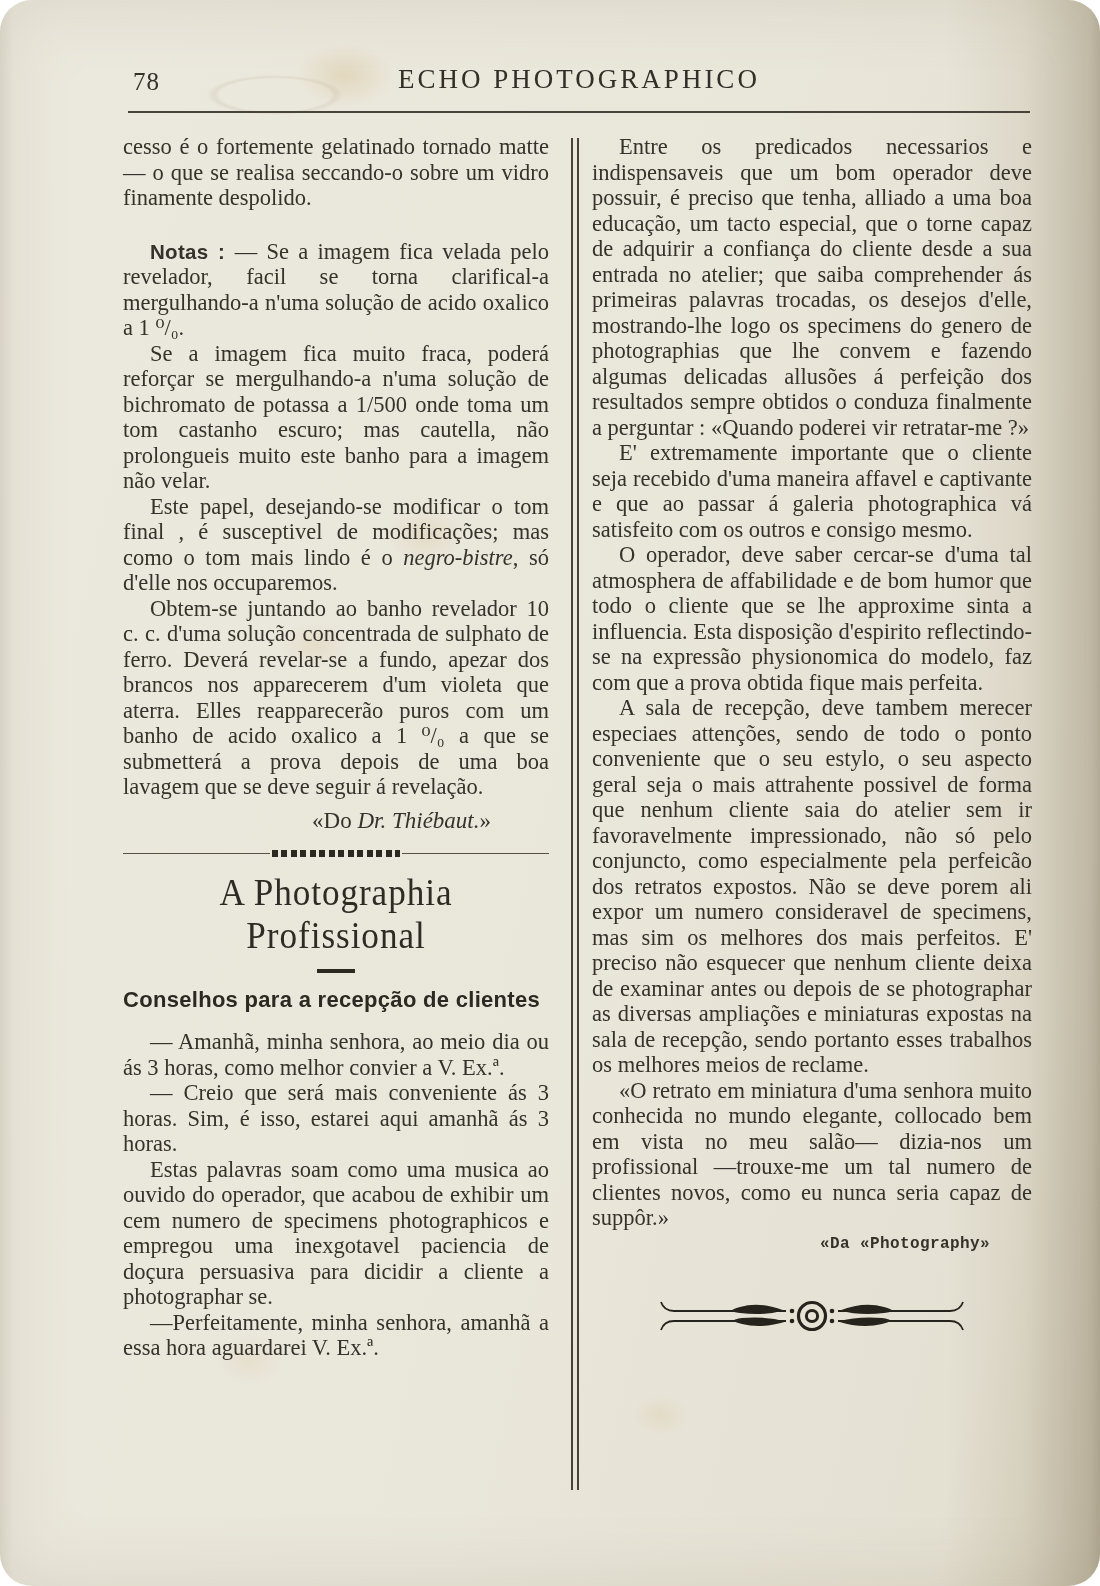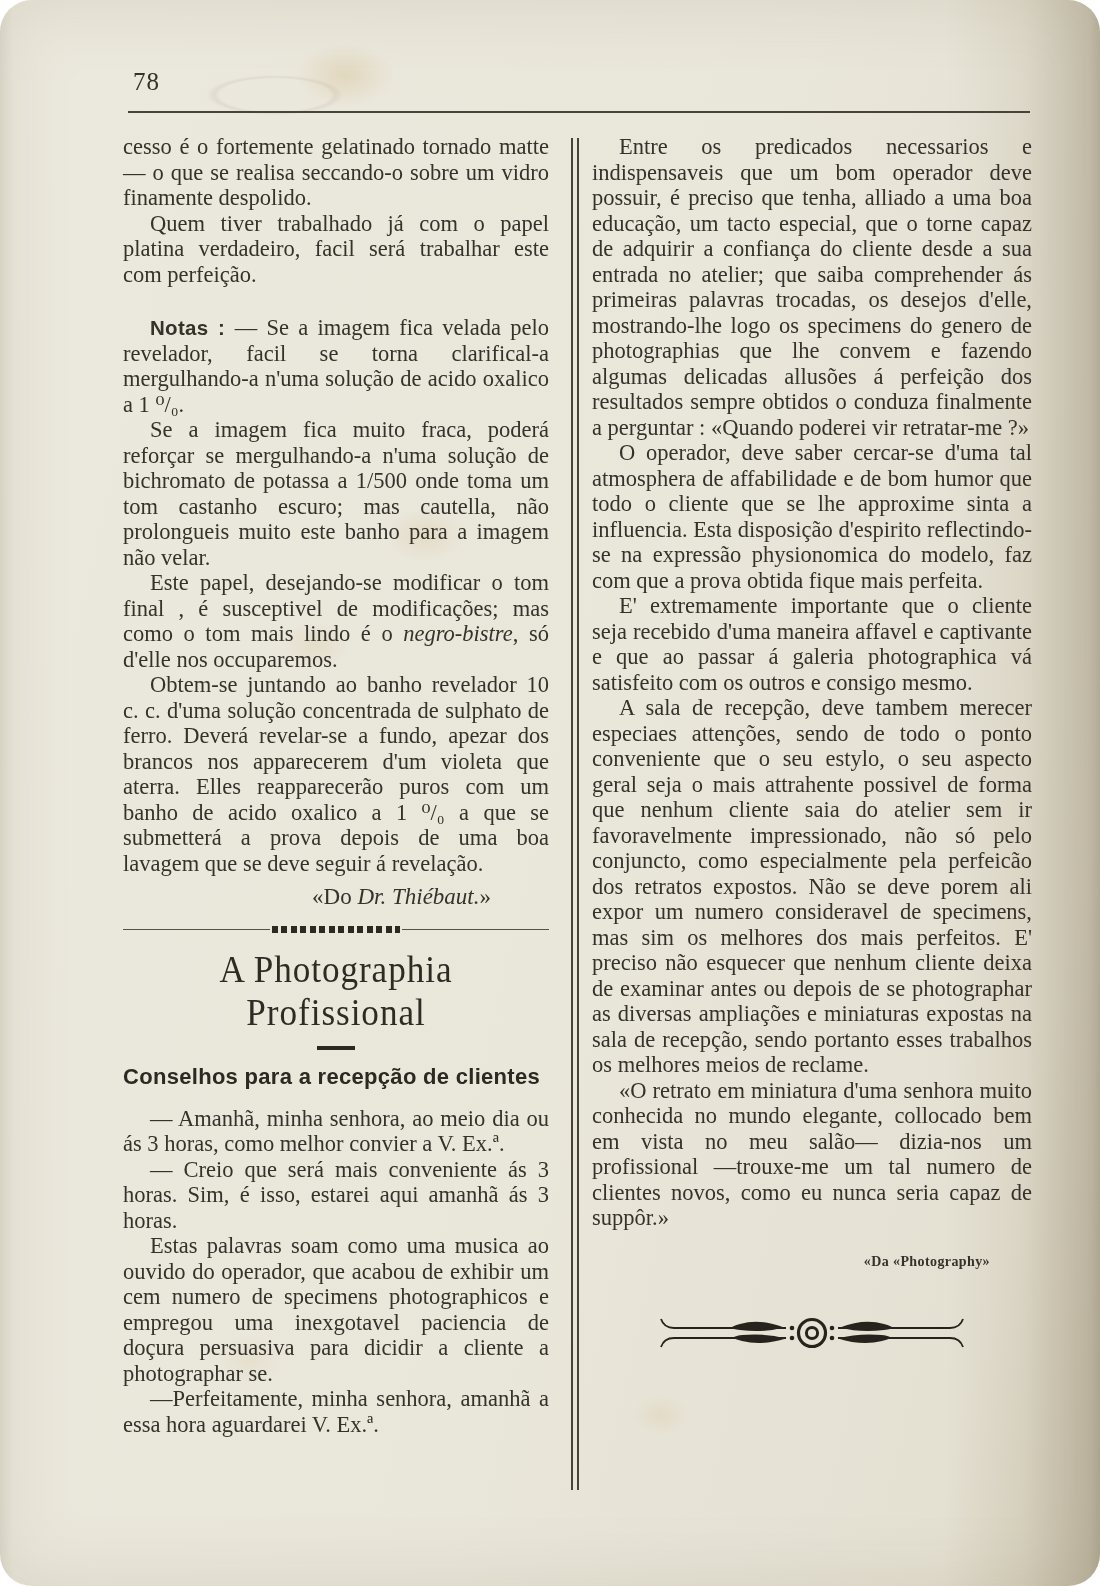--- a/index.html
+++ b/index.html
@@ -37,46 +37,46 @@
   .col-right{left:592px;width:440px;}
   .center-rule{position:absolute;left:571px;top:138px;height:1352px;width:4px;
     border-left:2px solid #47433a;border-right:2px solid #47433a;}
   
   .col p{margin:0;font-size:22.5px;line-height:25.5px;text-align:justify;}
   .indent{text-indent:27px;}
   .it{font-style:italic;margin-top:12px;}
   .lead{font-family:"Liberation Sans","DejaVu Sans",sans-serif;font-weight:bold;font-size:20.5px;letter-spacing:.3px;}
   .spacer{height:28px;}
   p.attribution{text-align:right;padding-right:58px;margin-top:8px;margin-bottom:2px;font-size:23px;}
-  p.attribution-sm{text-align:right;padding-right:42px;margin-top:18px;font-size:14px;font-weight:bold;letter-spacing:.4px;}
+  p.attribution-sm{text-align:right;padding-right:42px;margin-top:1px;font-size:16px;font-weight:bold;letter-spacing:.4px;font-family:Liberation Mono, monospace;}
   
   .dotted-divider{display:flex;align-items:center;margin:16px 0 4px;height:8px;}
   .dotted-divider .dl{flex:1;height:1px;background:#565144;}
   .dotted-divider .dots{width:128px;height:7px;margin:0 2px;
     background:repeating-linear-gradient(90deg,#2c2922 0 6px,transparent 6px 9.5px);}
   
   .article-title{margin:14px 0 0;text-align:center;font-weight:400;font-size:37px;
     letter-spacing:1px;color:#2e2b24;transform:scaleX(.95);}
   .title-bar{width:38px;height:4px;background:#2c2922;margin:12px auto 14px;}
   .subheading{margin:0 0 16px;font-family:"Liberation Sans","DejaVu Sans",sans-serif;
     font-weight:bold;font-size:22px;letter-spacing:.3px;color:#2c2922;}
   
   .ornament{margin-top:26px;text-align:center;}
   .ornament svg{display:inline-block;}
 </style>
 </head>
 <body>
 
 <div class="page">
   <div class="page-number">78</div>
+  <div class="journal-title">ECHO PHOTOGRAPHICO</div>
   <div class="header-rule"></div>
 
   <div class="col col-left" id="col-left">
       <p class=""><span>cesso é o fortemente gelatinado tornado matte — o que se realisa seccando-o sobre um vidro finamente despolido.</span></p>
-      <p class="indent"><span>Quem tiver trabalhado já com o papel platina verdadeiro, facil será trabalhar este com perfeição.</span></p>
       <div class="spacer"></div>
       <p class="indent"><span class="lead">Notas : </span><span>— Se a imagem fica velada pelo revelador, facil se torna clarifical-a mergulhando-a n'uma solução de acido oxalico a 1 ⁰/₀.</span></p>
       <p class="indent"><span>Se a imagem fica muito fraca, poderá reforçar se mergulhando-a n'uma solução de bichromato de potassa a 1/500 onde toma um tom castanho escuro; mas cautella, não prolongueis muito este banho para a imagem não velar.</span></p>
       <p class="indent"><span>Este papel, desejando-se modificar o tom final , é susceptivel de modificações; mas como o tom mais lindo é o </span><span class="it">negro-bistre</span><span>, só d'elle nos occuparemos.</span></p>
       <p class="indent"><span>Obtem-se juntando ao banho revelador 10 c. c. d'uma solução concentrada de sulphato de ferro. Deverá revelar-se a fundo, apezar dos brancos nos apparecerem d'um violeta que aterra. Elles reapparecerão puros com um banho de acido oxalico a 1 ⁰/₀ a que se submetterá a prova depois de uma boa lavagem que se deve seguir á revelação.</span></p>
       <p class="attribution"><span>«Do </span><span class="it">Dr. Thiébaut.</span><span>»</span></p>
       <div class="dotted-divider">
         <i class="dl"></i>
         <i class="dots"></i>
         <i class="dl"></i>
@@ -85,22 +85,22 @@
       <div class="title-bar"></div>
       <h3 class="subheading">Conselhos para a recepção de clientes</h3>
       <p class="indent"><span>— Amanhã, minha senhora, ao meio dia ou ás 3 horas, como melhor convier a V. Ex.ª.</span></p>
       <p class="indent"><span>— Creio que será mais conveniente ás 3 horas. Sim, é isso, estarei aqui amanhã ás 3 horas.</span></p>
       <p class="indent"><span>Estas palavras soam como uma musica ao ouvido do operador, que acabou de exhibir um cem numero de specimens photographicos e empregou uma inexgotavel paciencia de doçura persuasiva para dicidir a cliente a photographar se.</span></p>
       <p class="indent"><span>—Perfeitamente, minha senhora, amanhã a essa hora aguardarei V. Ex.ª.</span></p>
     </div>
   <div class="center-rule"></div>
   <div class="col col-right" id="col-right">
       <p class="indent"><span>Entre os predicados necessarios e indispensaveis que um bom operador deve possuir, é preciso que tenha, alliado a uma boa educação, um tacto especial, que o torne capaz de adquirir a confiança do cliente desde a sua entrada no atelier; que saiba comprehender ás primeiras palavras trocadas, os desejos d'elle, mostrando-lhe logo os specimens do genero de photographias que lhe convem e fazendo algumas delicadas allusões á perfeição dos resultados sempre obtidos o conduza finalmente a perguntar : «Quando poderei vir retratar-me ?»</span></p>
+      <p class="indent"><span>E' extremamente importante que o cliente seja recebido d'uma maneira affavel e captivante e que ao passar á galeria photographica vá satisfeito com os outros e consigo mesmo.</span></p>
       <p class="indent"><span>O operador, deve saber cercar-se d'uma tal atmosphera de affabilidade e de bom humor que todo o cliente que se lhe approxime sinta a influencia. Esta disposição d'espirito reflectindo-se na expressão physionomica do modelo, faz com que a prova obtida fique mais perfeita.</span></p>
-      <p class="indent"><span>E' extremamente importante que o cliente seja recebido d'uma maneira affavel e captivante e que ao passar á galeria photographica vá satisfeito com os outros e consigo mesmo.</span></p>
       <p class="indent"><span>A sala de recepção, deve tambem merecer especiaes attenções, sendo de todo o ponto conveniente que o seu estylo, o seu aspecto geral seja o mais attrahente possivel de forma que nenhum cliente saia do atelier sem ir favoravelmente impressionado, não só pelo conjuncto, como especialmente pela perfeicão dos retratos expostos. Não se deve porem ali expor um numero consideravel de specimens, mas sim os melhores dos mais perfeitos. E' preciso não esquecer que nenhum cliente deixa de examinar antes ou depois de se photographar as diversas ampliações e miniaturas expostas na sala de recepção, sendo portanto esses trabalhos os melhores meios de reclame.</span></p>
       <p class="indent"><span>«O retrato em miniatura d'uma senhora muito conhecida no mundo elegante, collocado bem em vista no meu salão— dizia-nos um profissional —trouxe-me um tal numero de clientes novos, como eu nunca seria capaz de suppôr.»</span></p>
       <p class="attribution-sm"><span>«Da «Photography»</span></p>
       <div class="ornament">
   <svg width="320" height="66" viewBox="0 0 320 66" xmlns="http://www.w3.org/2000/svg" aria-hidden="true">
     <g stroke="#26231d" fill="none">
 
       <circle cx="160" cy="33" r="13.5" stroke-width="3.2"></circle>
       <circle cx="160" cy="33" r="5.6" stroke-width="3"></circle>
 

